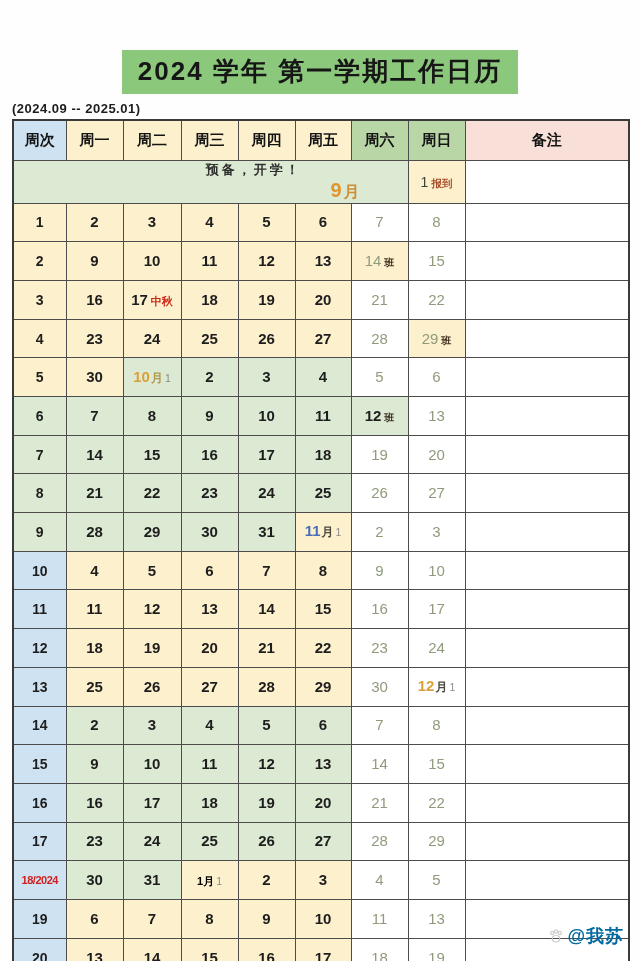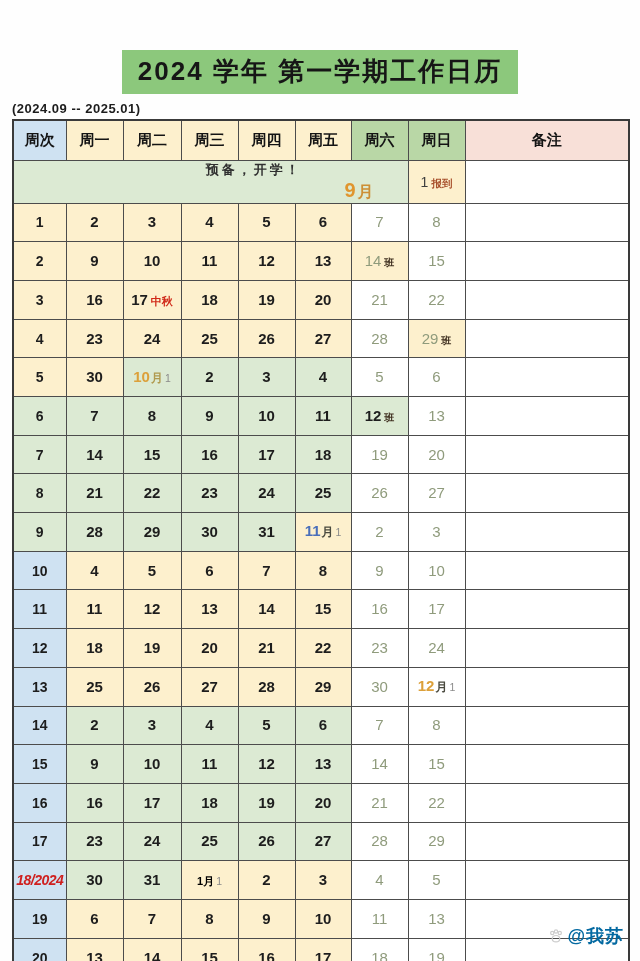--- a/index.html
+++ b/index.html
@@ -31,40 +31,40 @@
   .h-day{background:#fdf0cd;}
   .h-sat,.h-sun{background:#b9d7a6;color:#6f8a5e;}
   .h-remark{background:#f8e0d8;}
   .rw td{height:37.7px;}
   .month-td{height:38px;}
   .bg-y{background:#fdf0cd;}
   .bg-gr{background:#dcead3;}
   .bg-w{background:#ffffff;}
   .bg-bl{background:#cfe2f2;}
   .lbl{font-weight:bold;font-size:14px;color:#1d1d1d;}
-  .lbl.hand{color:#cf1f1f;font-style:italic;font-size:14px;letter-spacing:-0.5px;text-align:center;}
+  .lbl.hand{color:#cf1f1f;font-size:11px;letter-spacing:-0.5px;text-align:center;}
   
   .sg-b{color:#1d1d1d;font-weight:bold;font-size:15px;}
   .sg-g{color:#8f9b7c;font-size:15px;}
   .sg-o{color:#dca03a;font-weight:bold;font-size:15px;}
   .sg-bl{color:#4a6fba;font-weight:bold;font-size:15px;}
   .sg-r{color:#000000;font-weight:bold;font-size:11px;}
   .sg-rd{color:#d02818;font-weight:bold;font-size:11px;margin-left:3px;}
   .sg-s{color:#403020;font-weight:bold;font-size:10px;margin-left:3px;}
   .sg-rs{color:#a8502c;font-weight:bold;font-size:10.5px;margin-left:3px;}
   .sg-ss{color:#8a8a8a;font-size:10.5px;margin-left:2px;}
   .sg-mk{color:#4a4a3f;font-weight:bold;font-size:12px;margin-left:1px;}
   .sg-om{color:#b09a4e;font-weight:bold;font-size:12px;margin-left:1px;}
   .sg-d{color:#3f3f3f;font-size:14px;}
   
   .month-flex{display:flex;align-items:center;width:100%;flex-direction:column;}
   .mnote{
     margin-left:86px;font-weight:bold;font-size:13px;letter-spacing:3px;color:#2f2f2f;
   }
-  .mname{margin-left:auto;margin-right:34px;}
+  .mname{margin-left:auto;margin-right:48px;}
   .mnum{font-size:20px;font-weight:bold;color:#e0952e;}
   .myue{font-size:16px;font-weight:bold;color:#cd8f35;margin-left:2px;}
   
   .watermark{
     position:absolute;right:16px;top:924px;display:flex;align-items:center;
     color:#0369a1;font-size:18px;font-weight:bold;letter-spacing:1px;
   }
   .watermark svg{margin-right:2px;}
 </style>
 </head>

